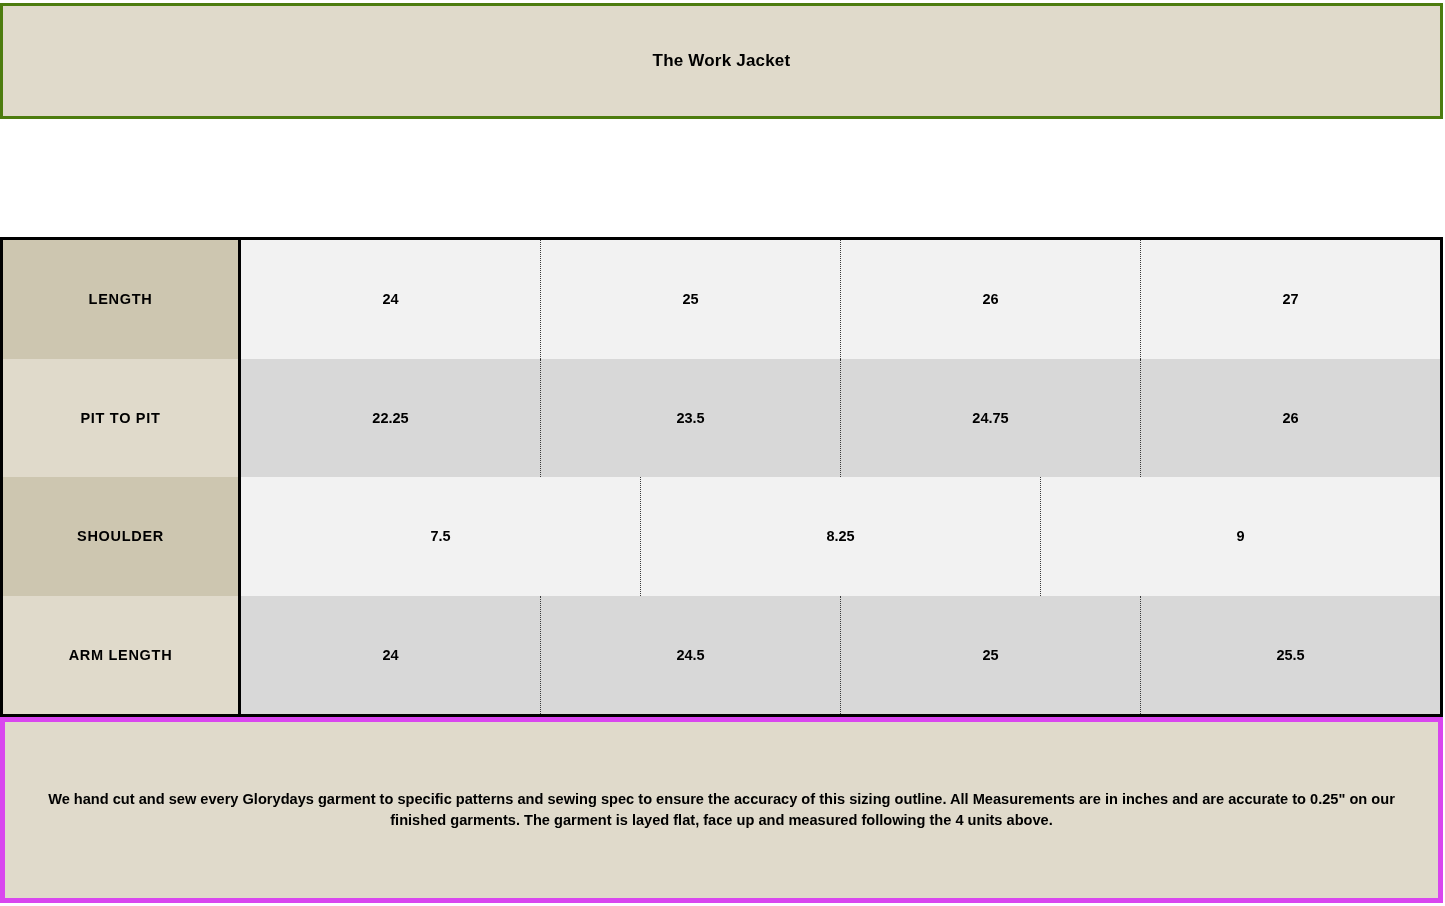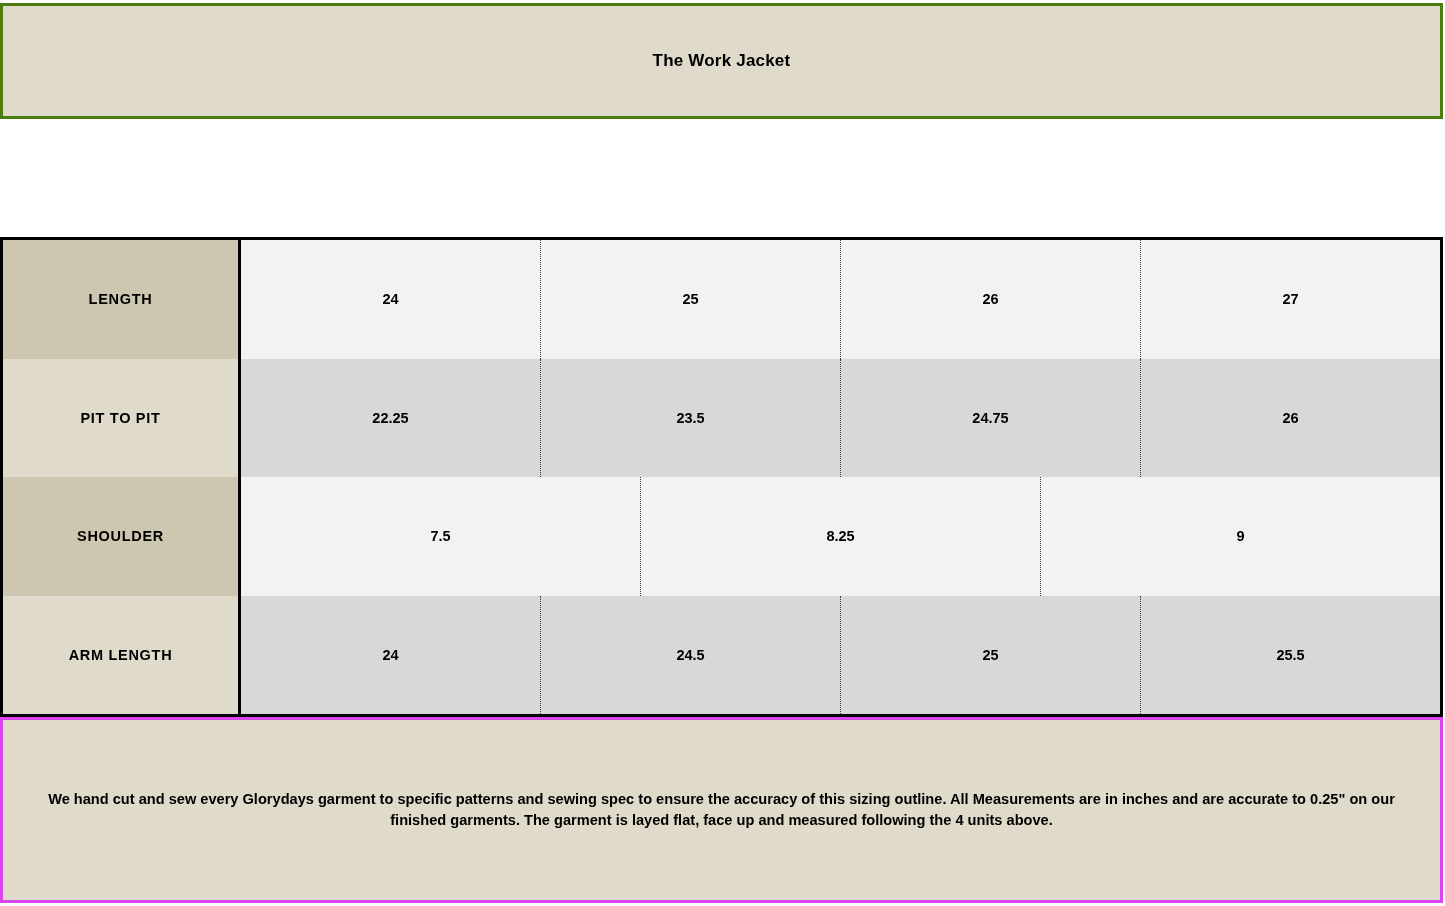--- a/index.html
+++ b/index.html
@@ -136,21 +136,21 @@
 
   
   .footer-band {
     position: absolute;
     left: 0px;
     top: 717px;
     width: 1443px;
     height: 186px;
     box-sizing: border-box;
     background: #e0dacb;
-    border: 3px solid #d946ef;
+    border: 5px solid #d946ef;
     display: flex;
     align-items: center;
     justify-content: center;
     padding: 0 20px;
   }
   .footer-text {
     font-size: 14.6px;
     font-weight: bold;
     line-height: 1.45;
     text-align: center;

